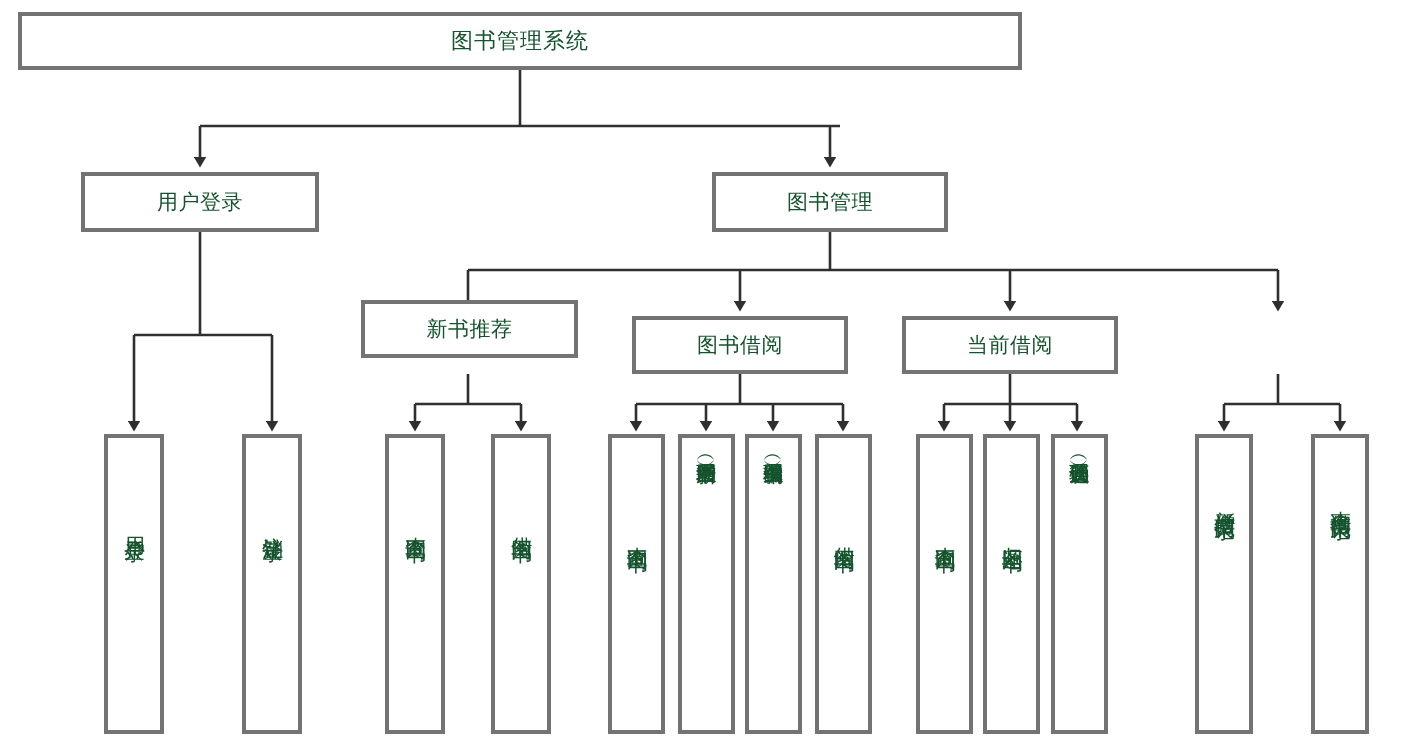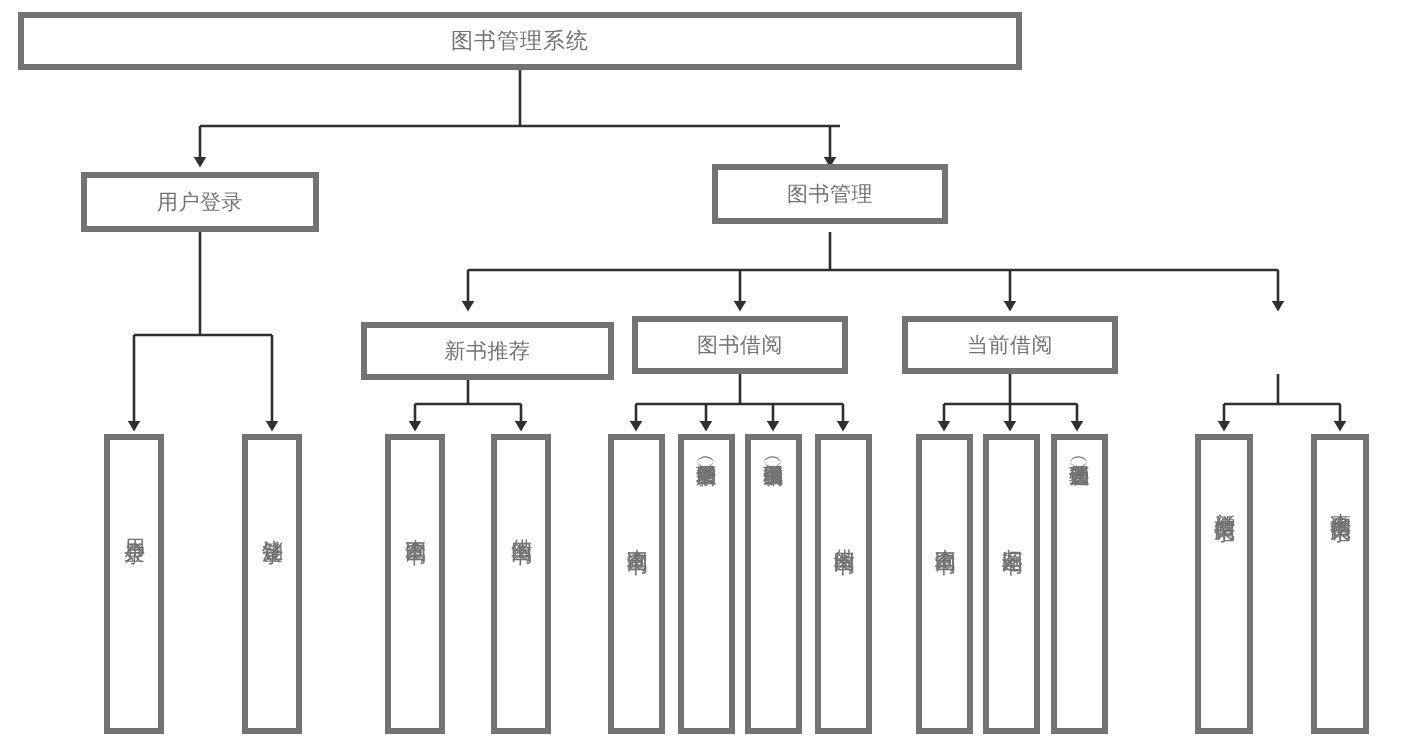--- a/index.html
+++ b/index.html
@@ -23,25 +23,25 @@
     left: 0;
     top: 0;
     width: 1405px;
     height: 747px;
     pointer-events: none;
   }
   .node {
     position: absolute;
     box-sizing: border-box;
     background: #ffffff;
-    border: 6px solid #737373;
+    border: 4px solid #737373;
     display: flex;
     align-items: center;
     justify-content: center;
-    color: #737373;
+    color: #14532d;
     z-index: 2;
   }
   .node .lbl {
     display: block;
     text-align: center;
     line-height: 1.18;
     white-space: nowrap;
   }
   .node.horiz .lbl {
     font-size: 21px;
@@ -149,25 +149,25 @@
   </svg>
 
   <div class="node root horiz" style="left:18px; top:12px; width:1004px; height:58px;">
     <span class="lbl">图书管理系统</span>
   </div>
 
   <div class="node horiz" style="left:81px; top:172px; width:238px; height:60px;">
     <span class="lbl">用户登录</span>
   </div>
 
-  <div class="node horiz" style="left:712px; top:164px; width:236px; height:60px;">
+  <div class="node horiz" style="left:712px; top:172px; width:236px; height:60px;">
     <span class="lbl">图书管理</span>
   </div>
 
-  <div class="node horiz" style="left:361px; top:322px; width:253px; height:58px;">
+  <div class="node horiz" style="left:361px; top:300px; width:217px; height:58px;">
     <span class="lbl">新书推荐</span>
   </div>
 
   <div class="node horiz" style="left:632px; top:316px; width:216px; height:58px;">
     <span class="lbl">图书借阅</span>
   </div>
 
   <div class="node horiz" style="left:902px; top:316px; width:216px; height:58px;">
     <span class="lbl">当前借阅</span>
   </div>

